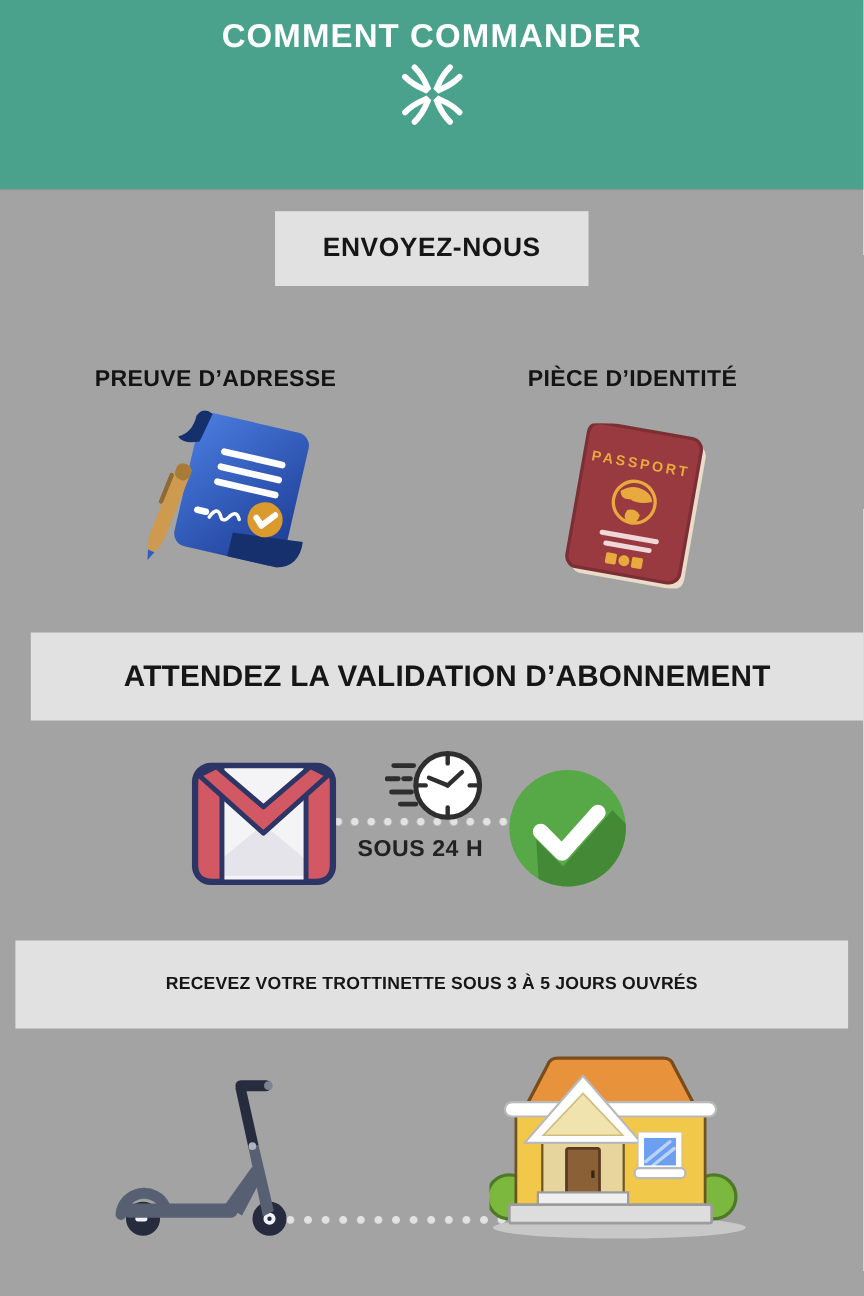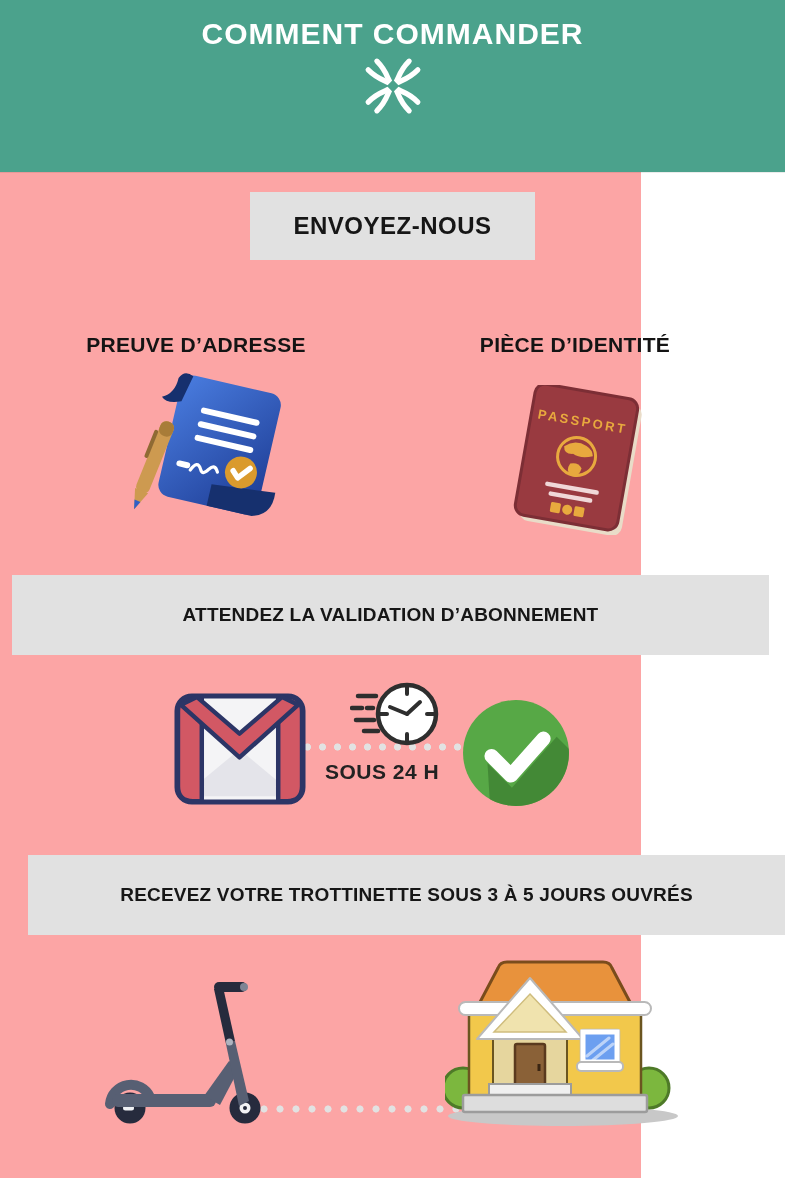--- a/index.html
+++ b/index.html
@@ -3,21 +3,21 @@
 <meta charset="utf-8">
 <style>
   * { margin:0; padding:0; box-sizing:border-box; }
   html,body { background:#fff; }
   body {
     width:785px; height:1178px;
     font-family:"Liberation Sans", sans-serif;
     position:relative; overflow:hidden;
     margin:0 auto;
   }
-  .page { position:relative; width:641px; height:1178px; background:#fca5a5; }
+  .page { position:relative; width:785px; height:1178px; background:#a3a3a3; }
 
   
   .header {
     position:absolute; left:0; top:0; width:785px; height:172px;
     background:var(--header-teal,#4BA28C);
     display:flex; flex-direction:column; align-items:center;
     padding-top:15px;
     box-shadow:0 1px 0 rgba(0,0,0,0.08);
   }
   .header .title-line {
@@ -26,22 +26,22 @@
   }
   .logo { margin-top:2px; }
 
   
   .banner {
     position:absolute; background:var(--banner-gray,#E1E1E1);
     display:flex; align-items:center; justify-content:center;
     color:var(--text-dark,#161616); font-weight:800; white-space:nowrap;
   }
   .banner-send  { left:250px; top:192px; width:285px; height:68px; font-size:24px; letter-spacing:0.5px; }
-  .banner-validation { left:12px; top:575px; width:757px; height:80px; font-size:19px; letter-spacing:0.2px; }
-  .banner-receive    { left:28px; top:855px; width:757px; height:80px; font-size:19px; letter-spacing:0.2px; }
+  .banner-validation { left:28px; top:575px; width:757px; height:80px; font-size:27px; letter-spacing:0.2px; }
+  .banner-receive    { left:14px; top:855px; width:757px; height:80px; font-size:16px; letter-spacing:0.2px; }
 
   
   .doc-label {
     position:absolute; top:333px; width:276px; text-align:center;
     font-size:21px; font-weight:700; color:#141414; letter-spacing:0.3px;
     white-space:nowrap;
   }
   .label-address  { left:58px; }
   .label-identity { left:437px; }
 

